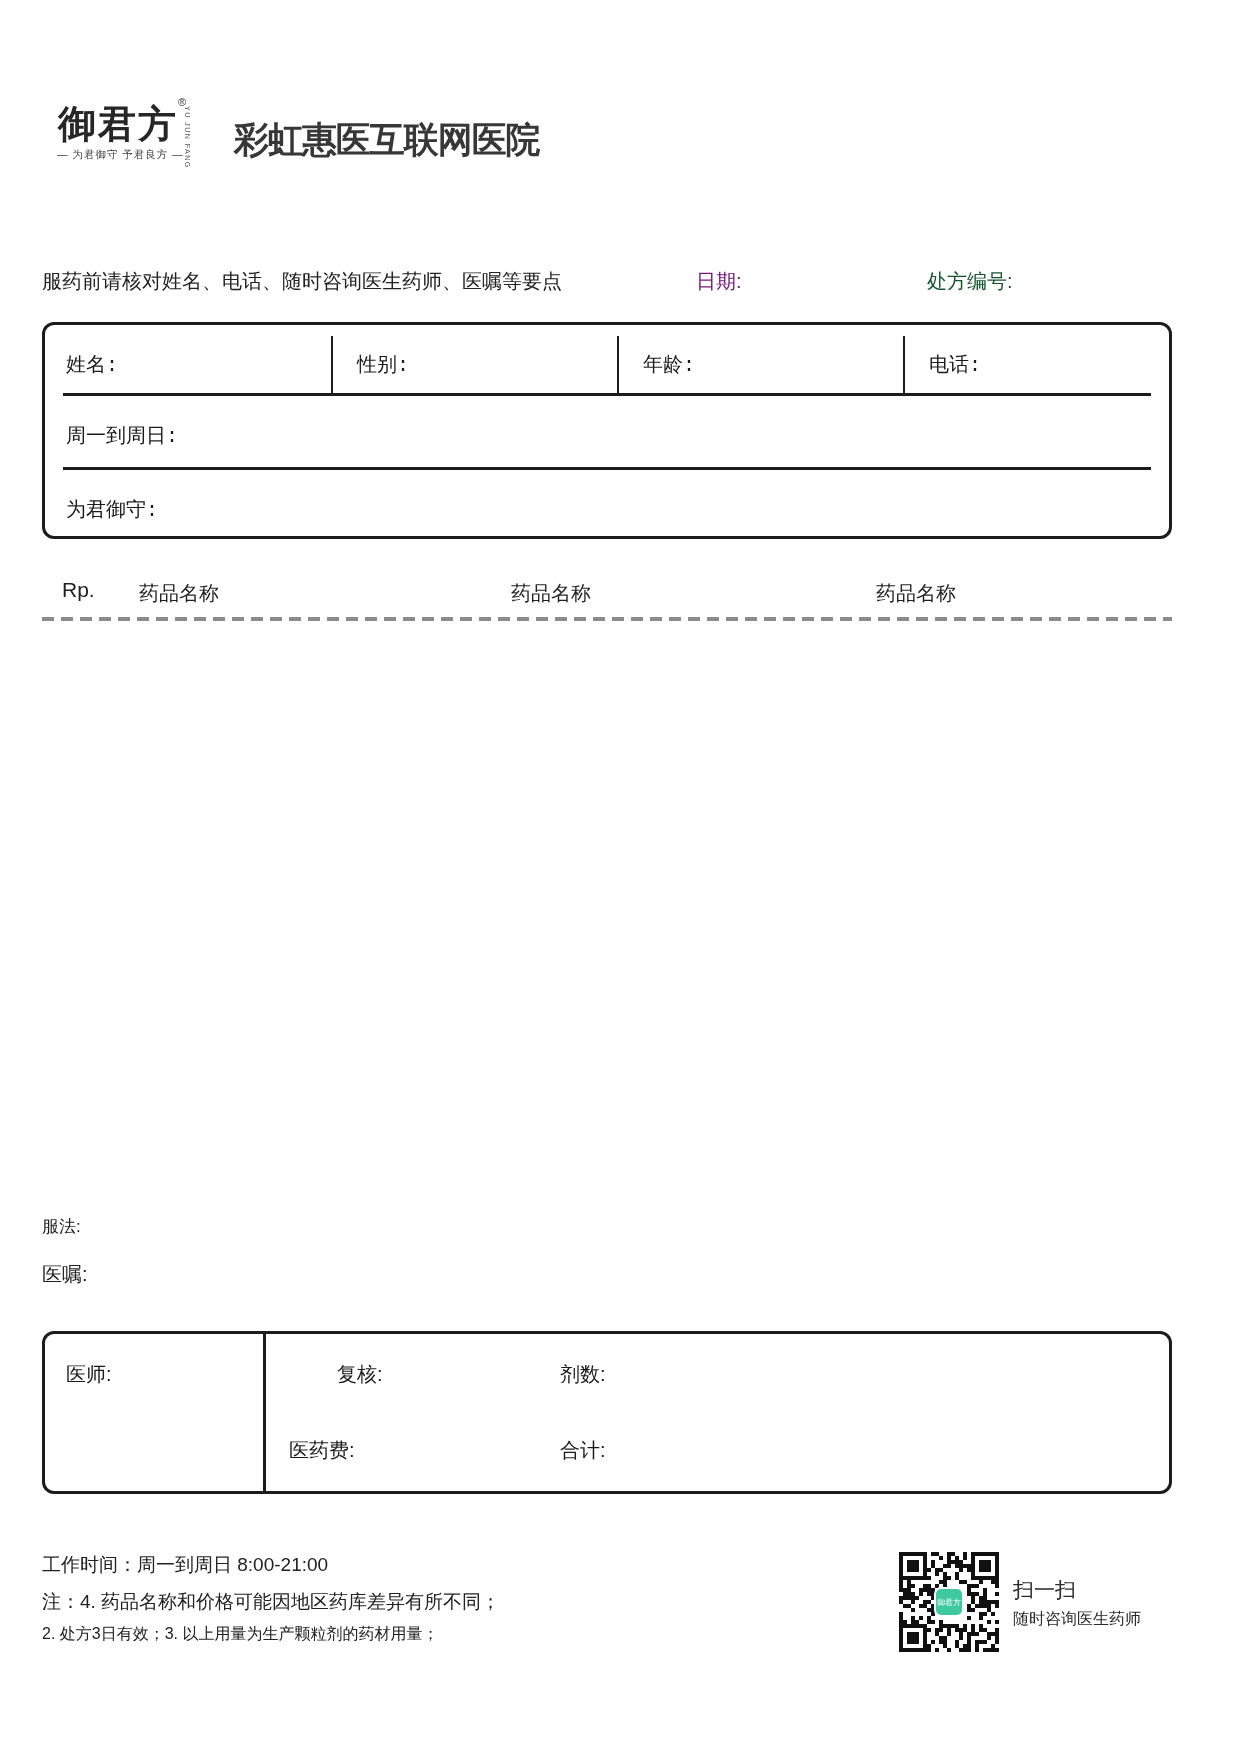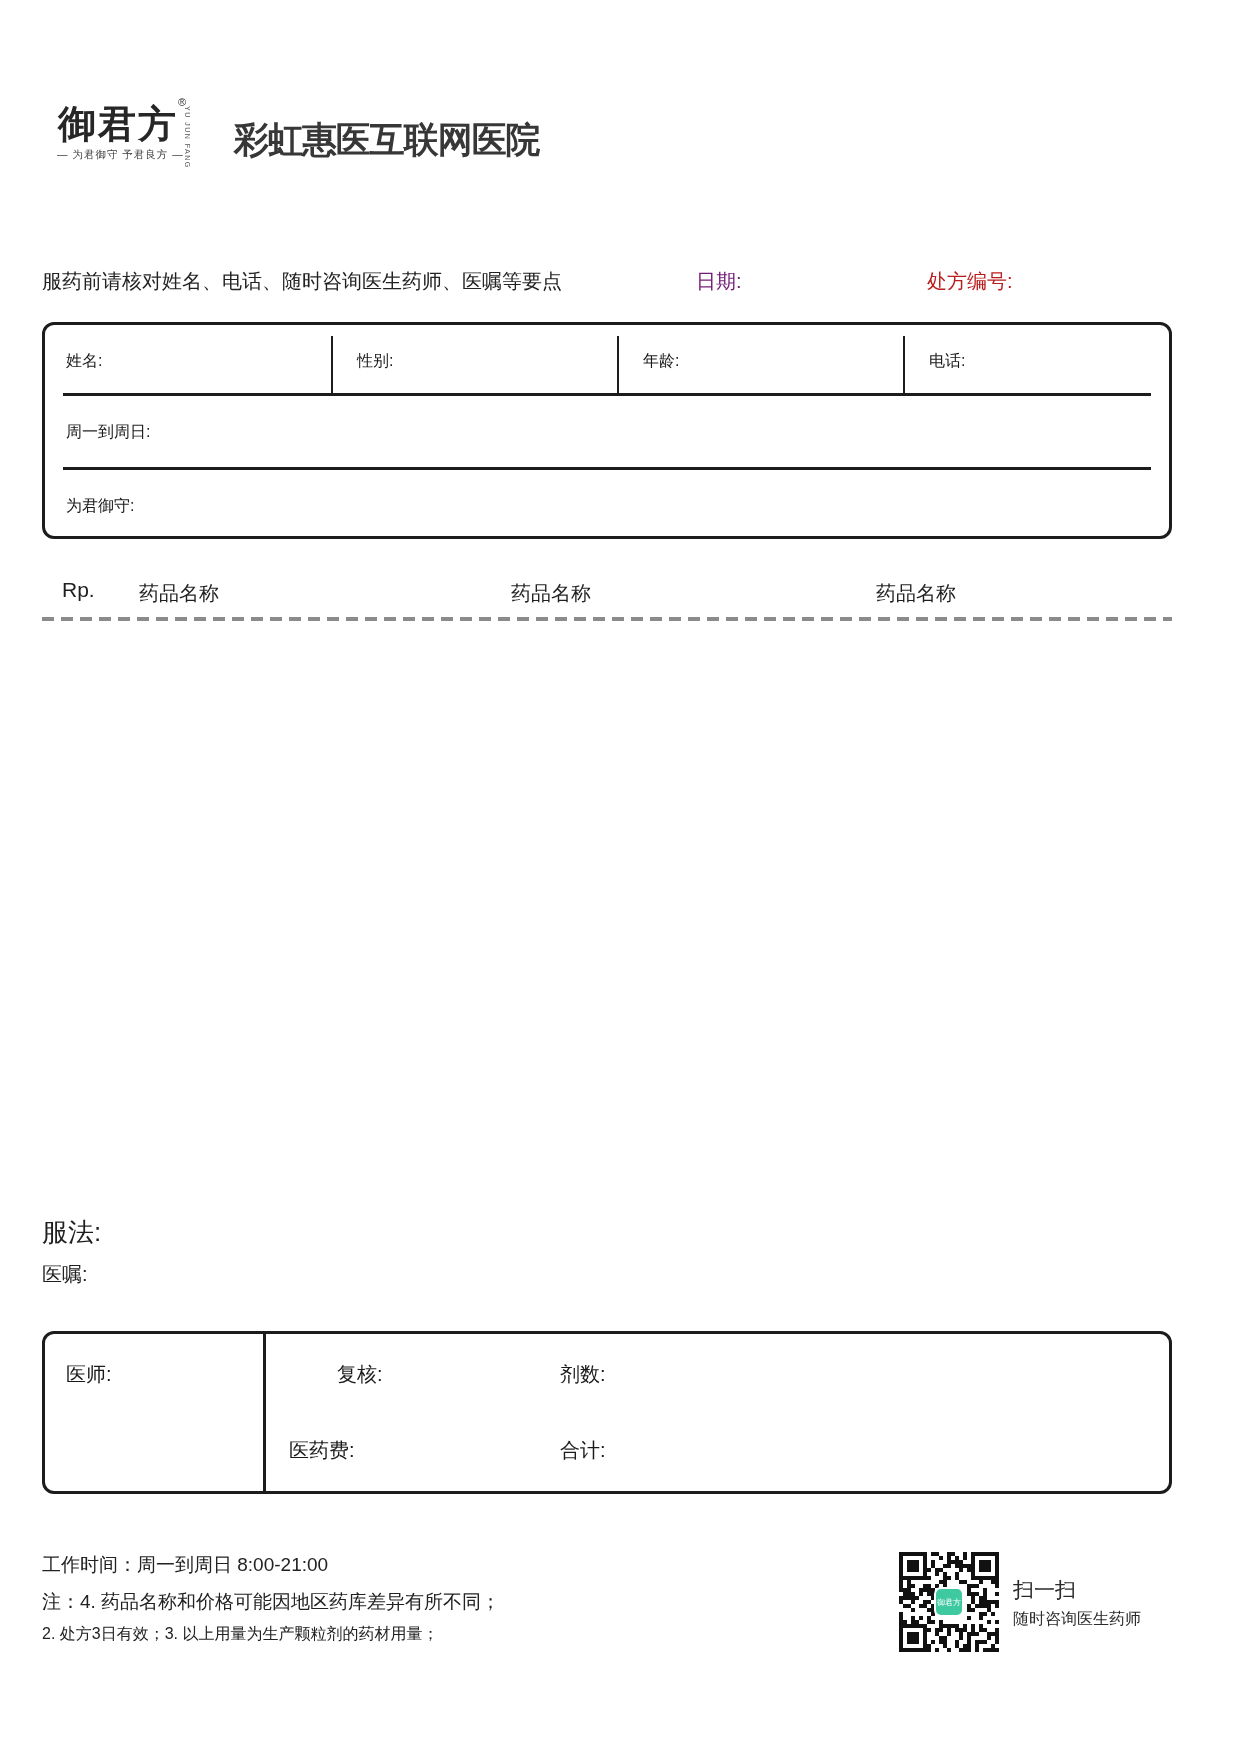--- a/index.html
+++ b/index.html
@@ -16,26 +16,26 @@
   .logo-reg { left:178px; top:96px; font-size:11px; color:#333; }
   .logo-pinyin { left:184px; top:106px; writing-mode:vertical-rl; font-size:7px;
                  letter-spacing:1.5px; color:#555; }
   .tagline { left:57px; top:148px; font-size:10.5px; letter-spacing:1px; color:#3c3c3c; }
   .hospital { left:234px; top:116px; font-size:36px; font-weight:800; letter-spacing:-1px;
               color:#373737; transform:scaleX(0.97); transform-origin:left top; }
 
   
   .notice-text { left:42px; top:268px; font-size:20px; color:#222; }
   .date-label { left:696px; top:268px; font-size:20px; color:#701a75; }
-  .rxno-label { left:927px; top:268px; font-size:20px; color:#b91c1c; }
+  .rxno-label { left:927px; top:268px; font-size:20px; color:#14532d; }
 
   
   .patient-box { left:42px; top:322px; width:1130px; height:217px;
                  border:3px solid #1c1c1c; border-radius:12px; box-sizing:border-box; }
-  .patient-box .cell-label { position:absolute; font-size:16px; color:#1a1a1a; white-space:nowrap; }
+  .patient-box .cell-label { position:absolute; font-size:20px; color:#1a1a1a; white-space:nowrap;font-family:Liberation Mono, monospace; }
   .vdiv { position:absolute; width:2px; background:#1c1c1c; }
   .v1 { left:286px; top:11px; height:59px; }
   .v2 { left:572px; top:11px; height:59px; }
   .v3 { left:858px; top:11px; height:59px; }
   .hline { position:absolute; left:18px; width:1088px; height:2.5px; background:#1c1c1c; }
   .h1 { top:68px; } .h2 { top:142px; }
   .lbl-name { left:21px; top:26px; }
   .lbl-gender { left:312px; top:26px; }
   .lbl-age { left:598px; top:26px; }
   .lbl-phone { left:884px; top:26px; }
@@ -44,21 +44,21 @@
 
   
   .rp-label { left:62px; top:578px; font-size:21px; }
   .drug-col-1 { left:139px; top:580px; font-size:20px; }
   .drug-col-2 { left:511px; top:580px; font-size:20px; }
   .drug-col-3 { left:876px; top:580px; font-size:20px; }
   .dashed-line { left:42px; top:617px; width:1130px; height:4px;
     background:repeating-linear-gradient(90deg,#8b8b8b 0 12px,transparent 12px 19px); }
 
   
-  .usage-label  { left:42px; top:1215px; font-size:26px; }
+  .usage-label  { left:42px; top:1215px; font-size:17px; }
   .advice-label { left:42px; top:1261px; font-size:20px; }
 
   
   .summary-box { left:42px; top:1331px; width:1130px; height:163px;
                  border:3px solid #1c1c1c; border-radius:12px; box-sizing:border-box; }
   .summary-box .cell-label { position:absolute; font-size:20px; color:#1a1a1a; white-space:nowrap; }
   .sv { position:absolute; left:218px; top:0; bottom:0; width:2.5px; background:#1c1c1c; }
   .lbl-physician { left:21px; top:27px; }
   .lbl-review { left:248px; top:27px;margin-left:44px; }
   .lbl-doses { left:515px; top:27px; }

